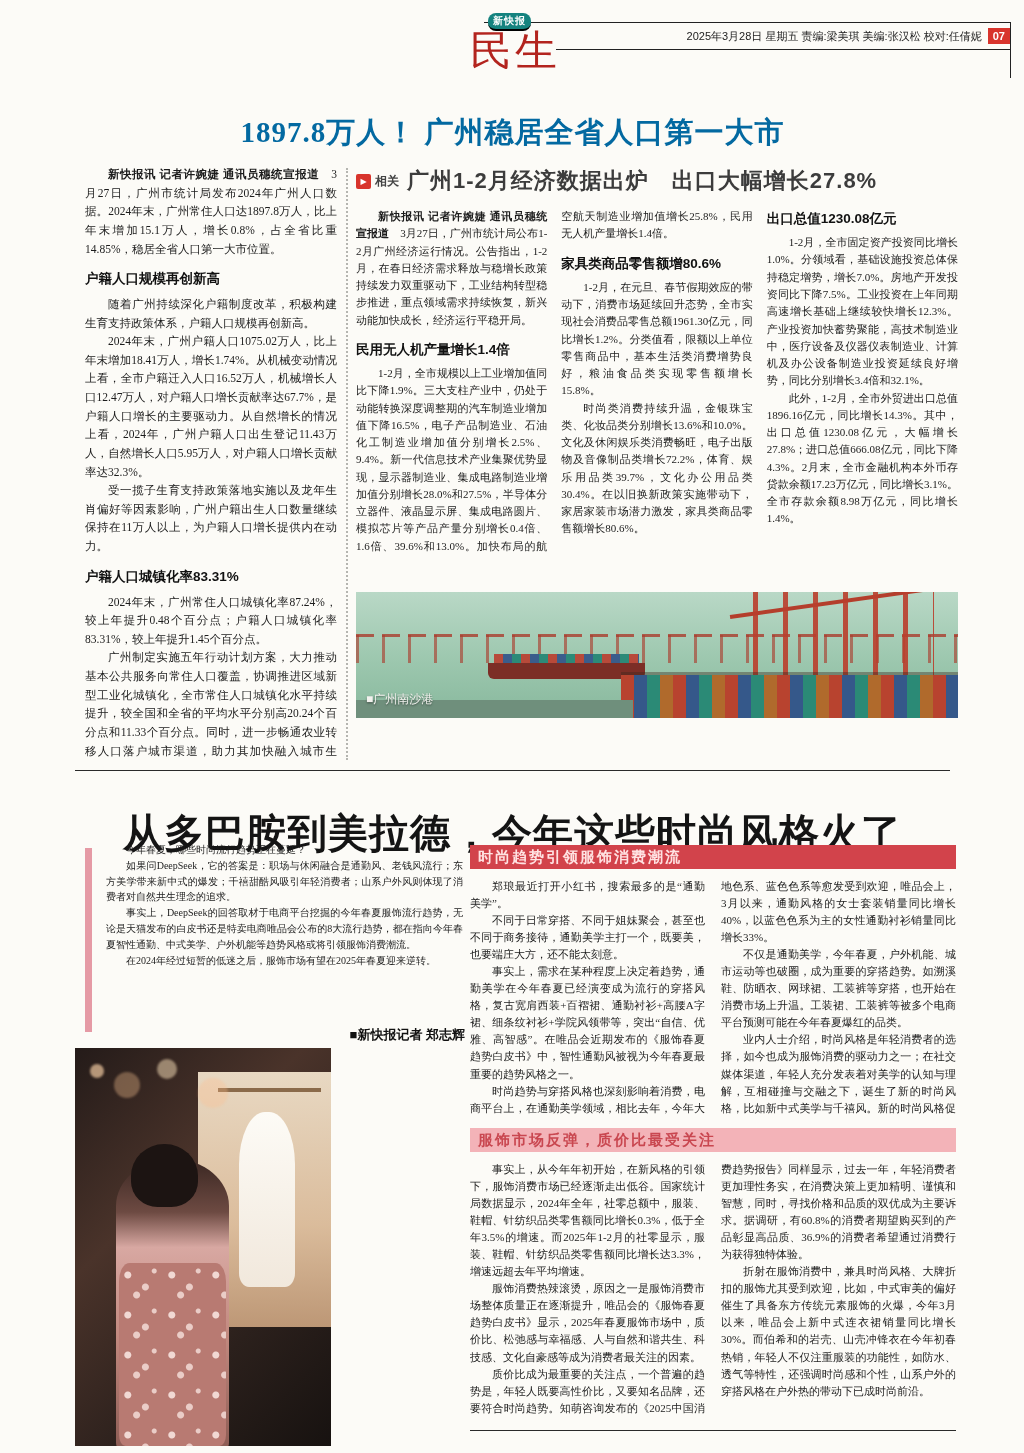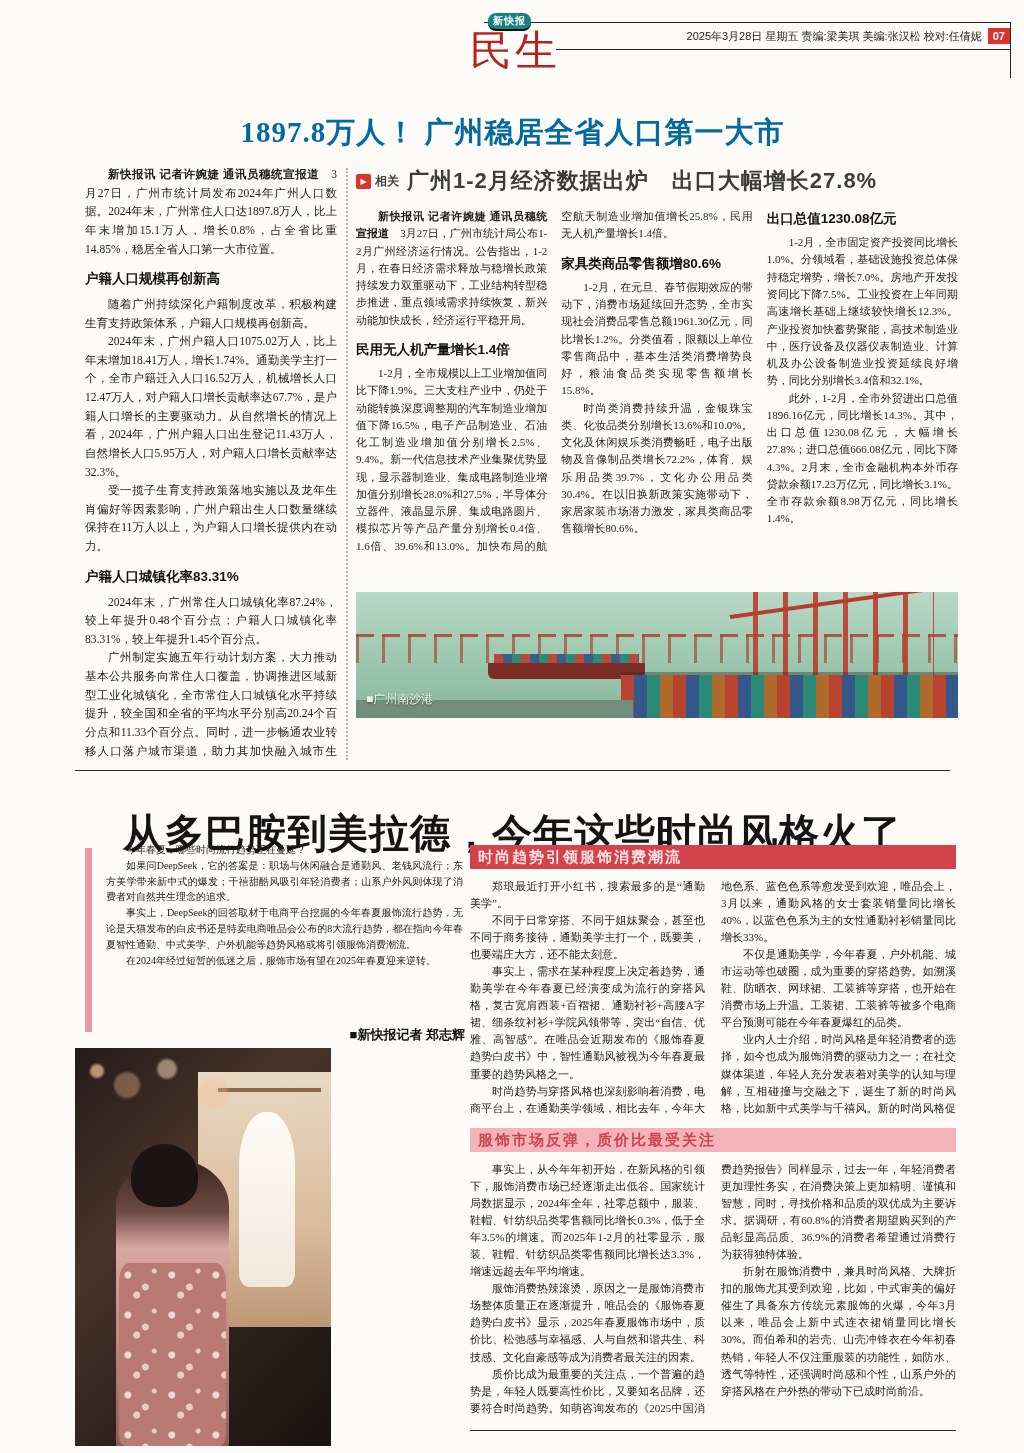--- a/index.html
+++ b/index.html
@@ -84,21 +84,21 @@
   <div class="section-title">民生</div>
   <div class="dateline">
     <span>2025年3月28日 星期五 责编:梁美琪 美编:张汉松 校对:任倩妮</span><span class="pageno">07</span>
   </div>
 
   <h1 class="headline1">1897.8万人！ 广州稳居全省人口第一大市</h1>
   <div class="a1-col">
       <p class="para"><b class="lead">新快报讯 记者许婉婕 通讯员穗统宣报道　</b>3月27日，广州市统计局发布2024年广州人口数据。2024年末，广州常住人口达1897.8万人，比上年末增加15.1万人，增长0.8%，占全省比重14.85%，稳居全省人口第一大市位置。</p>
       <h3 class="col-subhead">户籍人口规模再创新高</h3>
       <p class="para">随着广州持续深化户籍制度改革，积极构建生育支持政策体系，户籍人口规模再创新高。</p>
-      <p class="para">2024年末，广州户籍人口1075.02万人，比上年末增加18.41万人，增长1.74%。通勤美学主打一个，全市户籍迁入人口16.52万人，机械增长人口12.47万人，对户籍人口增长贡献率达67.7%，是户籍人口增长的主要驱动力。从自然增长的情况上看，2024年，广州户籍人口出生登记11.43万人，自然增长人口5.95万人，对户籍人口增长贡献率达32.3%。</p>
+      <p class="para">2024年末，广州户籍人口1075.02万人，比上年末增加18.41万人，增长1.74%。从机械变动情况上看，全市户籍迁入人口16.52万人，机械增长人口12.47万人，对户籍人口增长贡献率达67.7%，是户籍人口增长的主要驱动力。从自然增长的情况上看，2024年，广州户籍人口出生登记11.43万人，自然增长人口5.95万人，对户籍人口增长贡献率达32.3%。</p>
       <p class="para">受一揽子生育支持政策落地实施以及龙年生肖偏好等因素影响，广州户籍出生人口数量继续保持在11万人以上，为户籍人口增长提供内在动力。</p>
       <h3 class="col-subhead">户籍人口城镇化率83.31%</h3>
       <p class="para">2024年末，广州常住人口城镇化率87.24%，较上年提升0.48个百分点；户籍人口城镇化率83.31%，较上年提升1.45个百分点。</p>
       <p class="para">广州制定实施五年行动计划方案，大力推动基本公共服务向常住人口覆盖，协调推进区域新型工业化城镇化，全市常住人口城镇化水平持续提升，较全国和全省的平均水平分别高20.24个百分点和11.33个百分点。同时，进一步畅通农业转移人口落户城市渠道，助力其加快融入城市生活，户籍人口城镇化率与常住人口城镇化率差距进一步缩小至3.93个百分点，新型城镇化建设为广州持续发展注入源源不断的活力。</p>
     </div>
   <div class="col-divider"></div>
 
   <div class="rel-box">
     <div class="rel-head">
       <span class="rel-badge">

